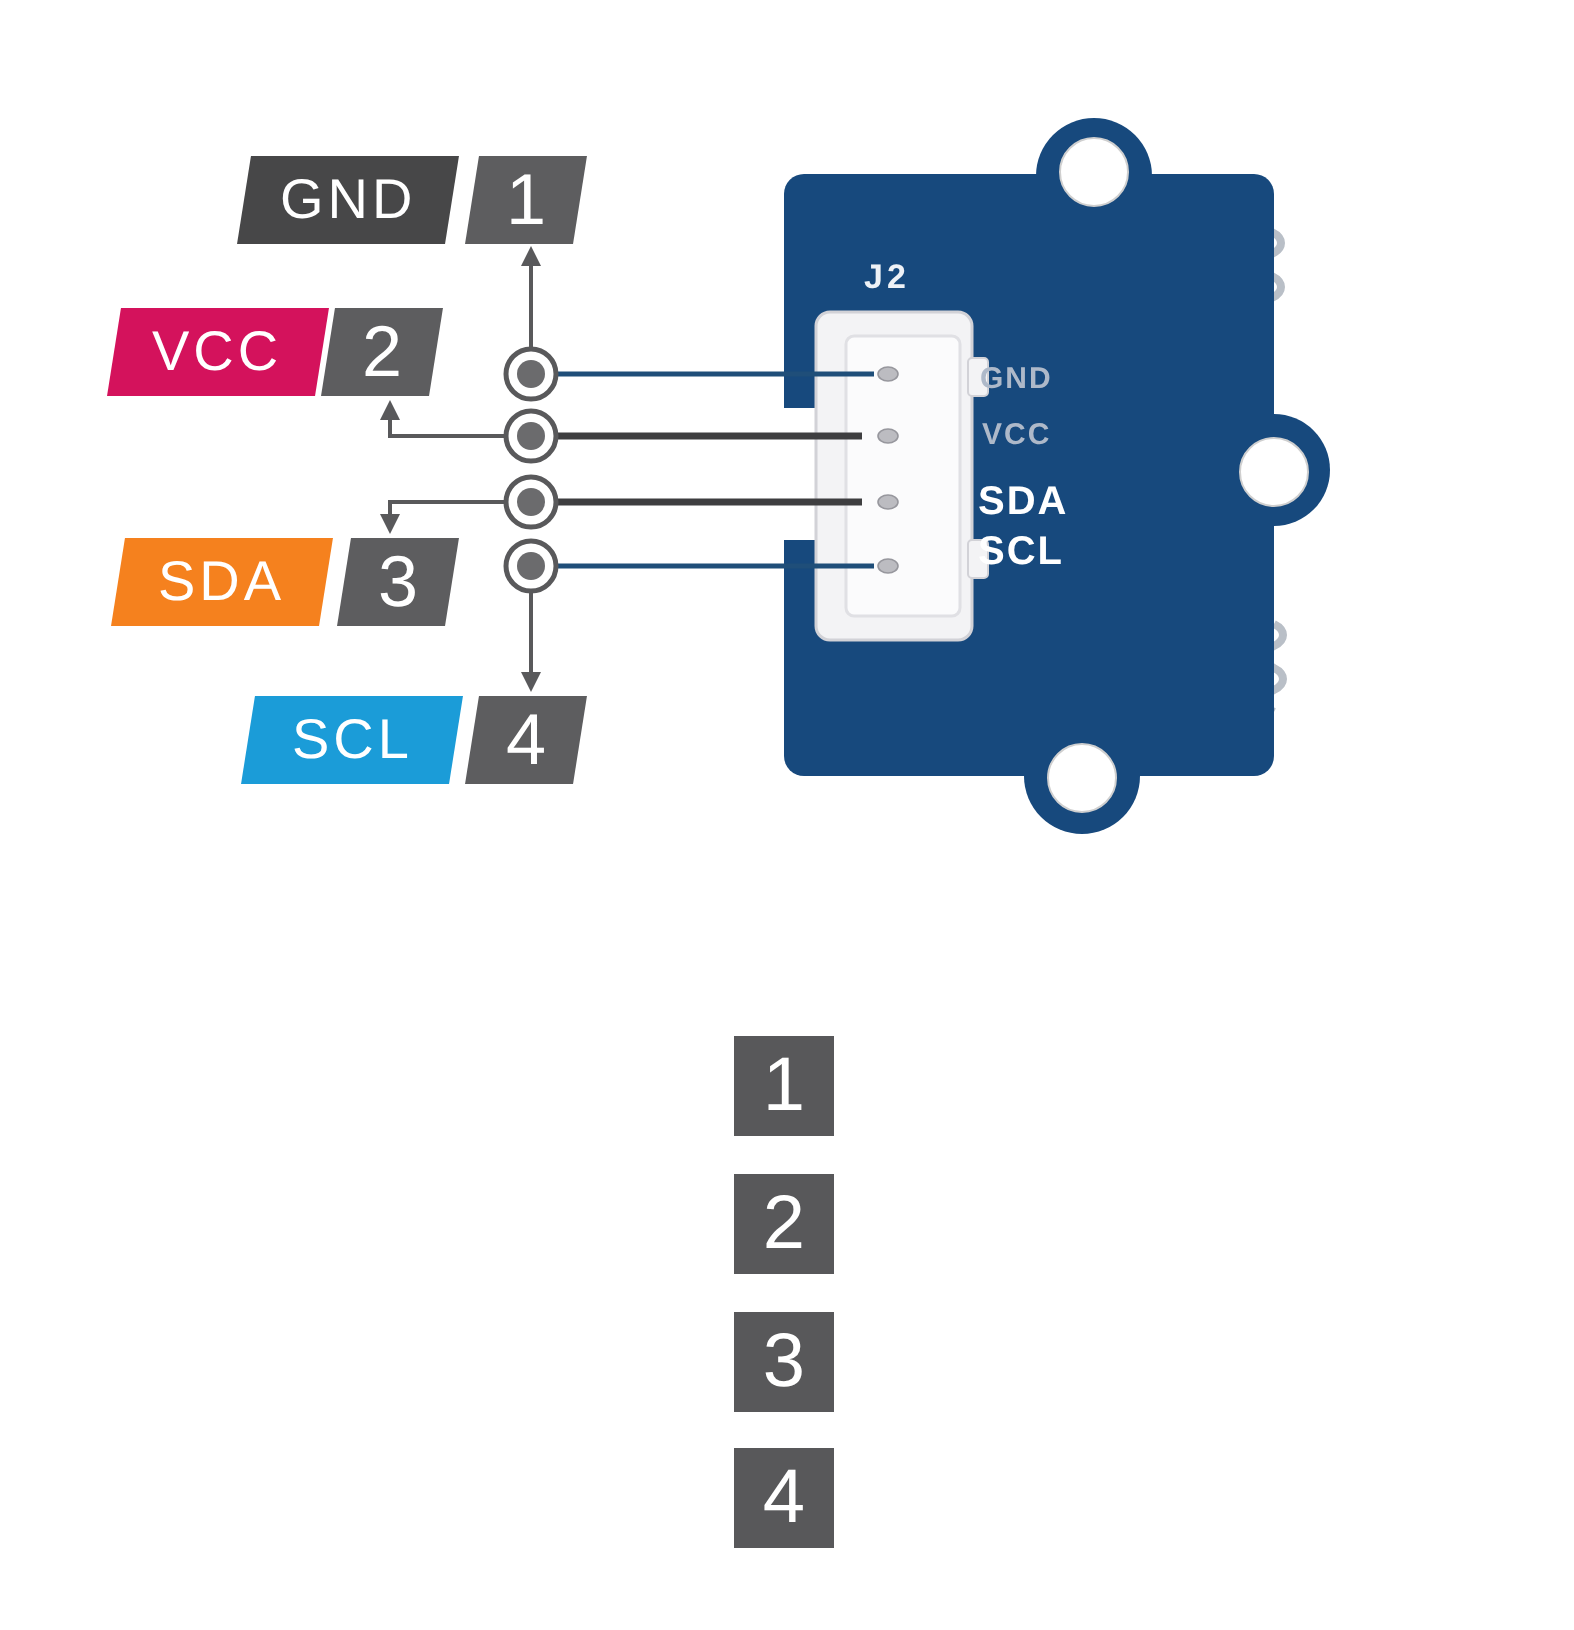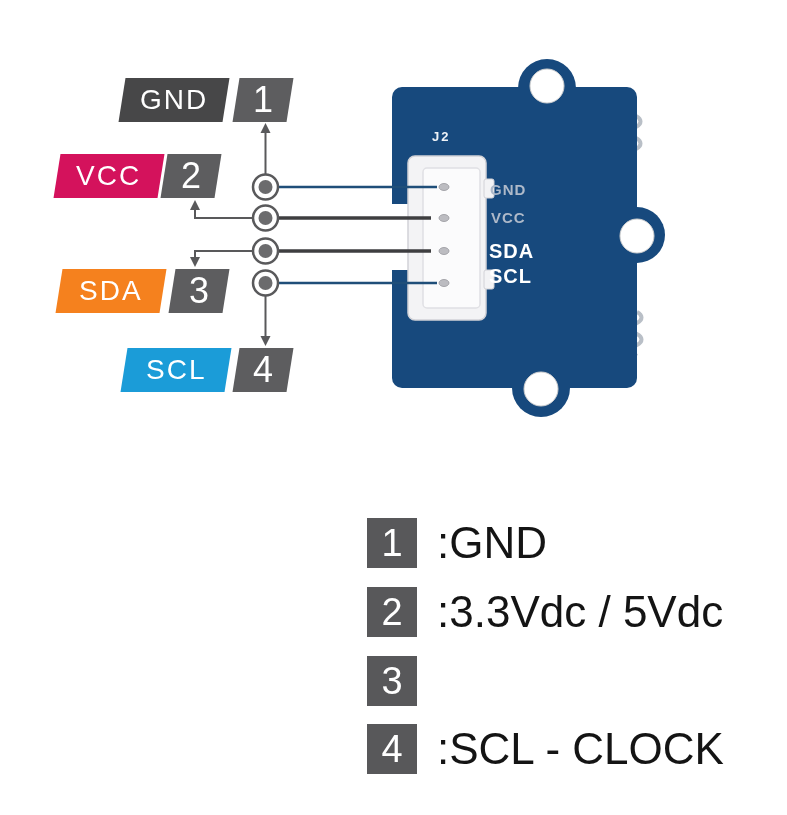--- a/index.html
+++ b/index.html
@@ -20,21 +20,21 @@
   .nbox{
     position:absolute;width:54px;height:44px;background:#5d5d5f;transform:skewX(-9deg);
     display:flex;align-items:center;justify-content:center;
   }
   .nbox>span{transform:skewX(9deg);color:#fff;font-size:36px;}
   
   .overlay{position:absolute;left:0;top:0;z-index:3;}
   
   .silk{position:absolute;z-index:4;color:#aeb9c9;font-weight:bold;font-size:15px;letter-spacing:1px;}
   .silk-big{position:absolute;z-index:4;color:#ffffff;font-weight:bold;font-size:20px;letter-spacing:1px;}
-  .j2{position:absolute;z-index:4;color:#eef2f7;font-weight:bold;font-size:13px;letter-spacing:2px;}
+  .j2{position:absolute;z-index:4;color:#eef2f7;font-weight:bold;font-size:17px;letter-spacing:2px;}
   
   .legend-row{position:absolute;left:367px;display:flex;align-items:center;}
   .legend-num{
     width:50px;height:50px;background:#58585a;color:#ffffff;flex:0 0 auto;
     display:flex;align-items:center;justify-content:center;font-size:38px;
   }
   .legend-desc{margin-left:20px;font-size:44px;color:#141414;white-space:nowrap;}
 </style>
 </head>
 <body>
@@ -129,27 +129,24 @@
   </svg>
 
   <div class="j2" style="left:432px;top:129px;">J2</div>
   <div class="silk" style="left:490px;top:181px;">GND</div>
   <div class="silk" style="left:491px;top:209px;">VCC</div>
   <div class="silk-big" style="left:489px;top:240px;">SDA</div>
   <div class="silk-big" style="left:489px;top:265px;">SCL</div>
 
   <div class="legend-row" style="top:518px;">
     <div class="legend-num">1</div>
-    <div class="legend-desc">:GND</div>
   </div>
   <div class="legend-row" style="top:587px;">
     <div class="legend-num">2</div>
-    <div class="legend-desc">:3.3Vdc / 5Vdc</div>
   </div>
   <div class="legend-row" style="top:656px;">
     <div class="legend-num">3</div>
   </div>
   <div class="legend-row" style="top:724px;">
     <div class="legend-num">4</div>
-    <div class="legend-desc">:SCL - CLOCK</div>
   </div>
 
 </div>
 
 </body></html>

